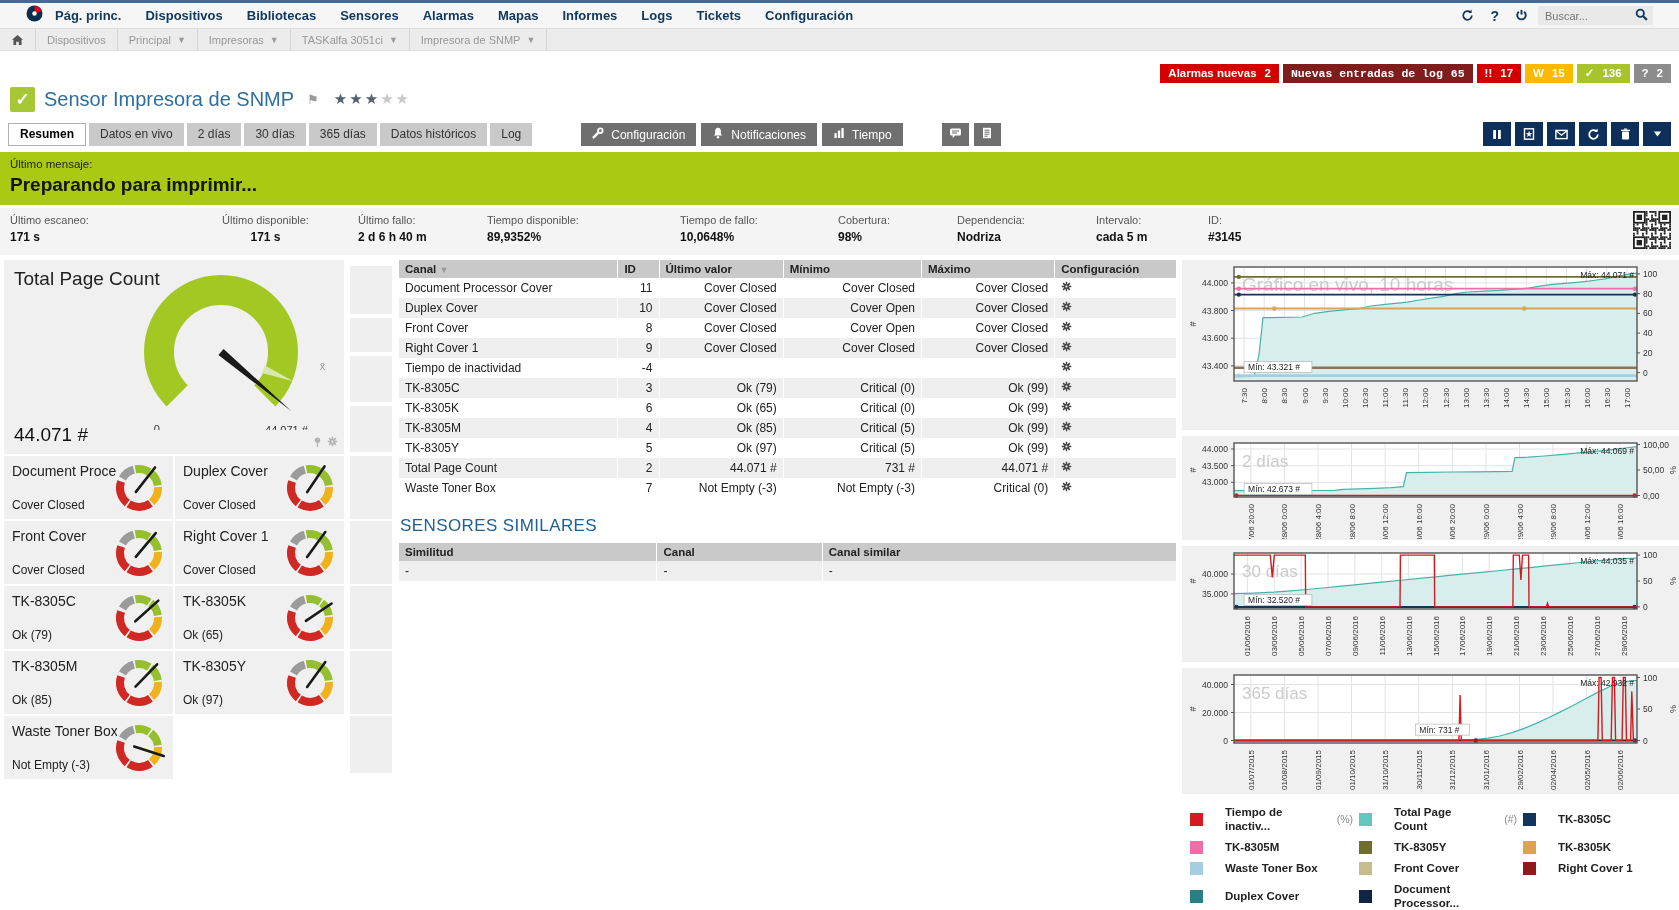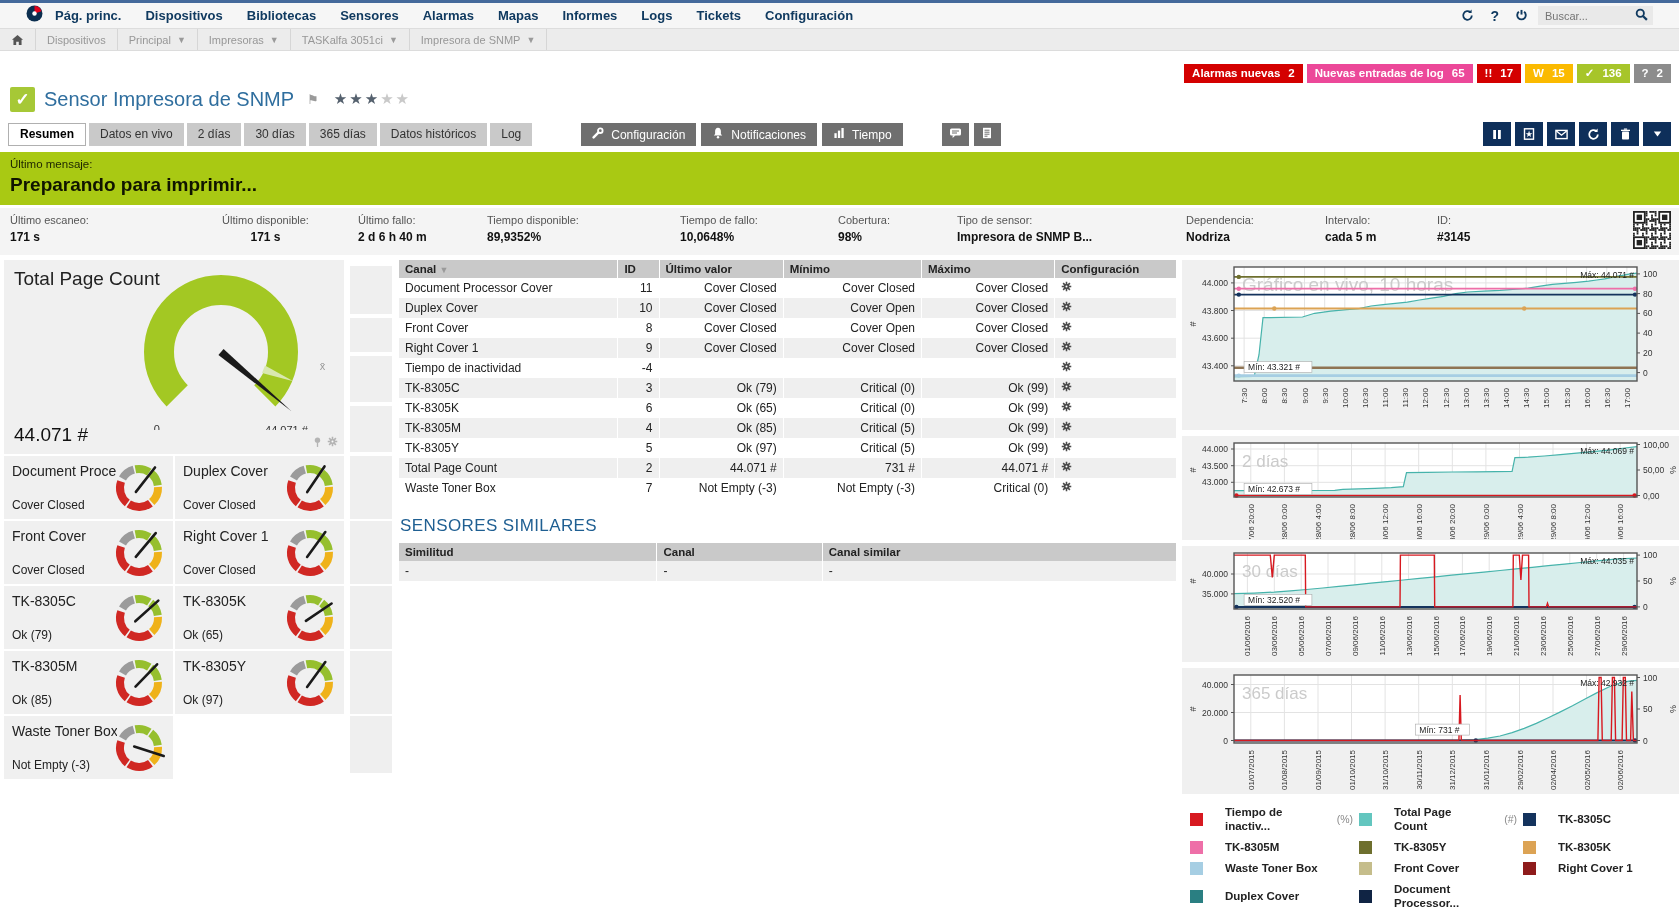--- a/index.html
+++ b/index.html
@@ -158,21 +158,21 @@
     <span class="crumb">
       <span>Impresora de SNMP</span>
       <span class="caret">▼</span>
     </span>
   </div>
 <div class="badgerow" id="badges">
     <span class="badge" style="background: rgb(212, 0, 0); color: rgb(255, 255, 255);">
       <span>Alarmas nuevas</span>
       <span>2</span>
     </span>
-    <span class="badge" style="background: #ec4899; color: rgb(255, 255, 255);">
+    <span class="badge" style="background: #7f1d1d; color: rgb(255, 255, 255); font-family: Liberation Mono, monospace;">
       <span>Nuevas entradas de log</span>
       <span>65</span>
     </span>
     <span class="badge" style="background: rgb(212, 0, 0); color: rgb(255, 255, 255);">
       <span>!!</span>
       <span>17</span>
     </span>
     <span class="badge" style="background: rgb(251, 186, 0); color: rgb(255, 255, 255);">
       <span>W</span>
       <span>15</span>
@@ -307,24 +307,20 @@
       <div class="info-label">Tiempo disponible:</div>
                <div class="info-value">89,9352%</div>
     </div>
     <div class="info-item" style="width: 158px;">
       <div class="info-label">Tiempo de fallo:</div>
                <div class="info-value">10,0648%</div>
     </div>
     <div class="info-item" style="width: 119px;">
       <div class="info-label">Cobertura:</div>
                <div class="info-value">98%</div>
-    </div>
-    <div class="info-item" style="width: 229px;">
-      <div class="info-label">Tipo de sensor:</div>
-               <div class="info-value">Impresora de SNMP B...</div>
     </div>
     <div class="info-item" style="width: 139px;">
       <div class="info-label">Dependencia:</div>
                <div class="info-value">Nodriza</div>
     </div>
     <div class="info-item" style="width: 112px;">
       <div class="info-label">Intervalo:</div>
                <div class="info-value">cada 5 m</div>
     </div>
     <div class="info-item" style="width: 90px;">

